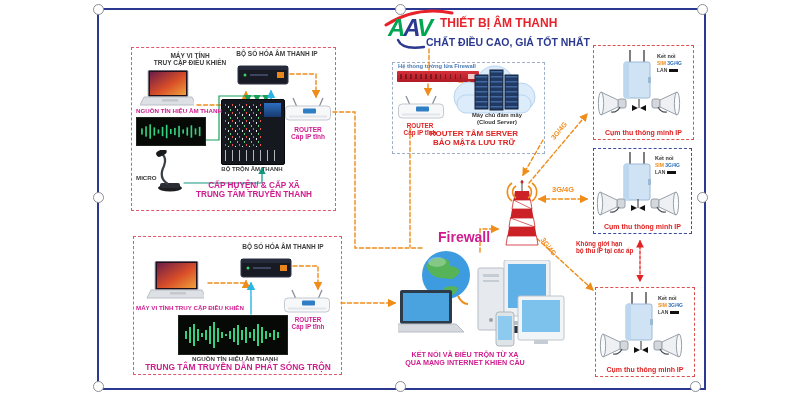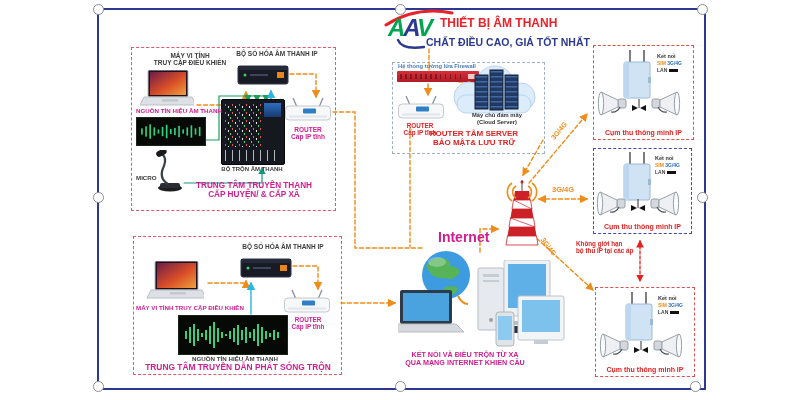--- a/index.html
+++ b/index.html
@@ -143,22 +143,22 @@
 
   <div class="lbl ink" style="left:136px;top:174px;width:28px;font-size:6.2px">MICRO</div>
   <svg class="dev" style="left:150px;top:150px" width="34" height="42">
     <ellipse cx="20" cy="38" rx="12" ry="3.5" fill="#1c1e22"></ellipse>
     <rect x="10" y="33" width="20" height="5" rx="2" fill="#2a2d33"></rect>
     <path d="M18,34 q-10,-6 -4,-18 q3,-8 -2,-12" stroke="#3a3e45" stroke-width="2.2" fill="none"></path>
     <rect x="6" y="0" width="11" height="6" rx="3" transform="rotate(-28 11 3)" fill="#17191d"></rect>
   </svg>
 
   <div class="lbl mag center" style="left:178px;top:181px;width:152px;font-size:8.2px">
-    <div>TRUNG TÂM TRUYỀN THANH</div>
-      <div>CẤP HUYỆN/ &amp; CẤP XÃ</div>
+    <div>CẤP HUYỆN/ &amp; CẤP XÃ</div>
+      <div>TRUNG TÂM TRUYỀN THANH</div>
   </div>
 
   <div class="abs dashed-box b2"></div>
   <div class="lbl" style="left:398px;top:63px;width:96px;font-size:5.8px;color:#4a7ab5">Hệ thống tường lửa Firewall</div>
   <div class="dev firewall" style="left:397px;top:71px;width:82px;height:11px"></div>
 
   <svg class="dev" style="left:397px;top:95px" width="48" height="27">
     <path d="M13,10 L9,1 M35,10 L39,1" stroke="#8a9099" stroke-width="1.3" fill="none"></path>
     <rect x="1.5" y="9" width="45" height="14" rx="3.5" fill="#f7f8fa" stroke="#c3c8cf"></rect>
     <rect x="19" y="11.5" width="13" height="5" rx="1" fill="#2f7fc4"></rect>
@@ -257,21 +257,21 @@
     <rect x="1.5" y="9" width="45" height="14" rx="3.5" fill="#f7f8fa" stroke="#c3c8cf"></rect>
     <rect x="19" y="11.5" width="13" height="5" rx="1" fill="#2f7fc4"></rect>
     <rect x="5" y="18.5" width="38" height="2" fill="#e2e5e9"></rect>
   </svg>
   <div class="lbl mag center" style="left:285px;top:316px;width:46px;font-size:6.3px">
     <div>ROUTER</div>
       <div>Cấp IP tĩnh</div>
   </div>
   <div class="lbl mag center" style="left:138px;top:363px;width:200px;font-size:8.4px">TRUNG TÂM TRUYỀN DẪN PHÁT SÓNG TRỘN</div>
 
-  <div class="lbl mag" style="left:438px;top:229px;font-size:14px">Internet</div>
+  <div class="lbl mag" style="left:438px;top:229px;font-size:14px">Firewall</div>
   <svg class="dev" style="left:418px;top:248px" width="56" height="58">
     <circle cx="28" cy="27" r="24" fill="#3d9be0"></circle>
     <path d="M8,18 q6,-10 16,-8 q10,2 8,8 q8,0 10,6 q-6,10 -16,6 q-12,2 -18,-12z" fill="#56b357"></path>
     <path d="M26,40 q8,-4 14,0 q-2,8 -10,7 q-4,-2 -4,-7z" fill="#56b357"></path>
     <ellipse cx="19" cy="14" rx="9" ry="5" fill="rgba(255,255,255,.28)"></ellipse>
     <path d="M16,48 q-4,8 -10,8 M28,51 v7 M40,48 q4,8 10,8" stroke="#ef8c1a" stroke-width="2" fill="none"></path>
   </svg>
   <svg class="dev" style="left:398px;top:260px" width="168" height="92">
     <rect x="80" y="8" width="26" height="62" rx="2" fill="#e6eaee" stroke="#b7bdc5"></rect>
     <rect x="85" y="14" width="16" height="3" fill="#c6ccd3"></rect>

